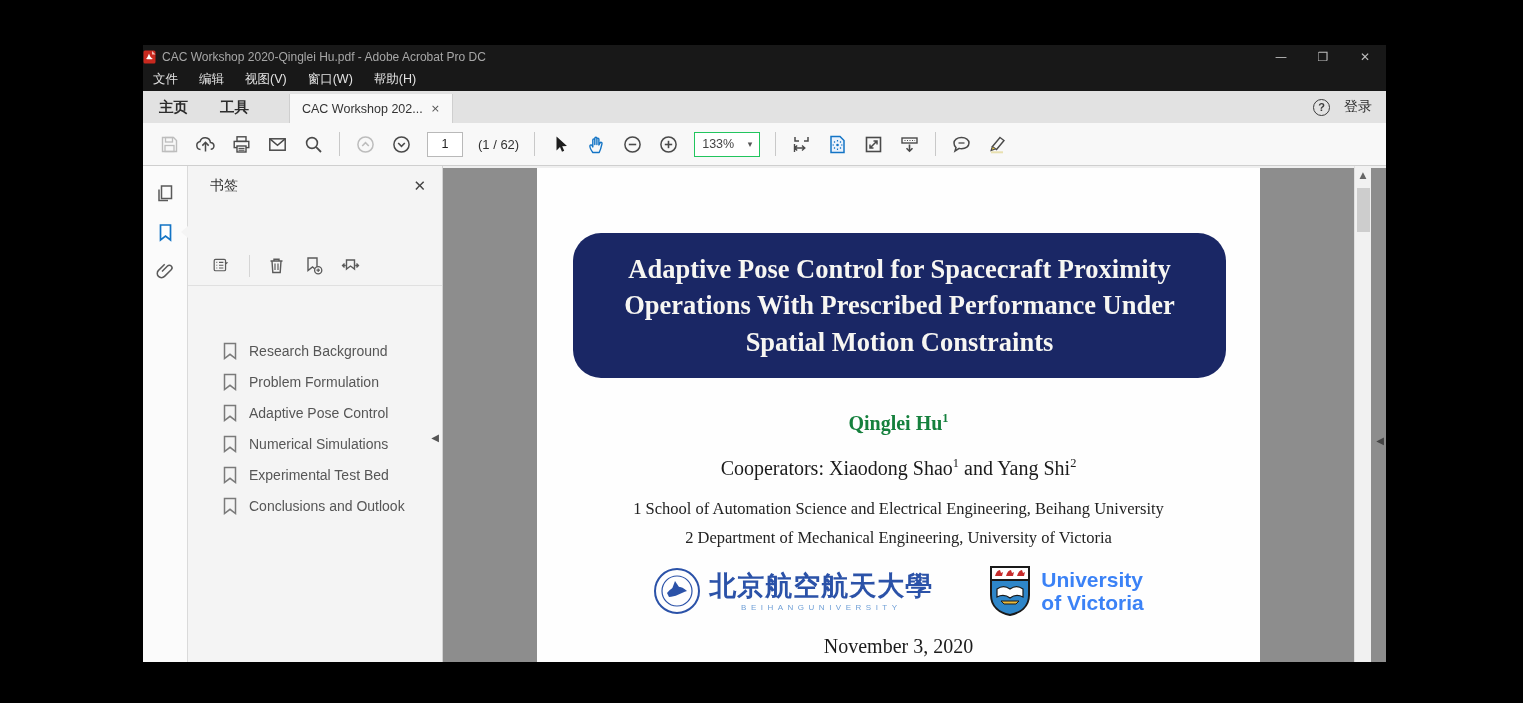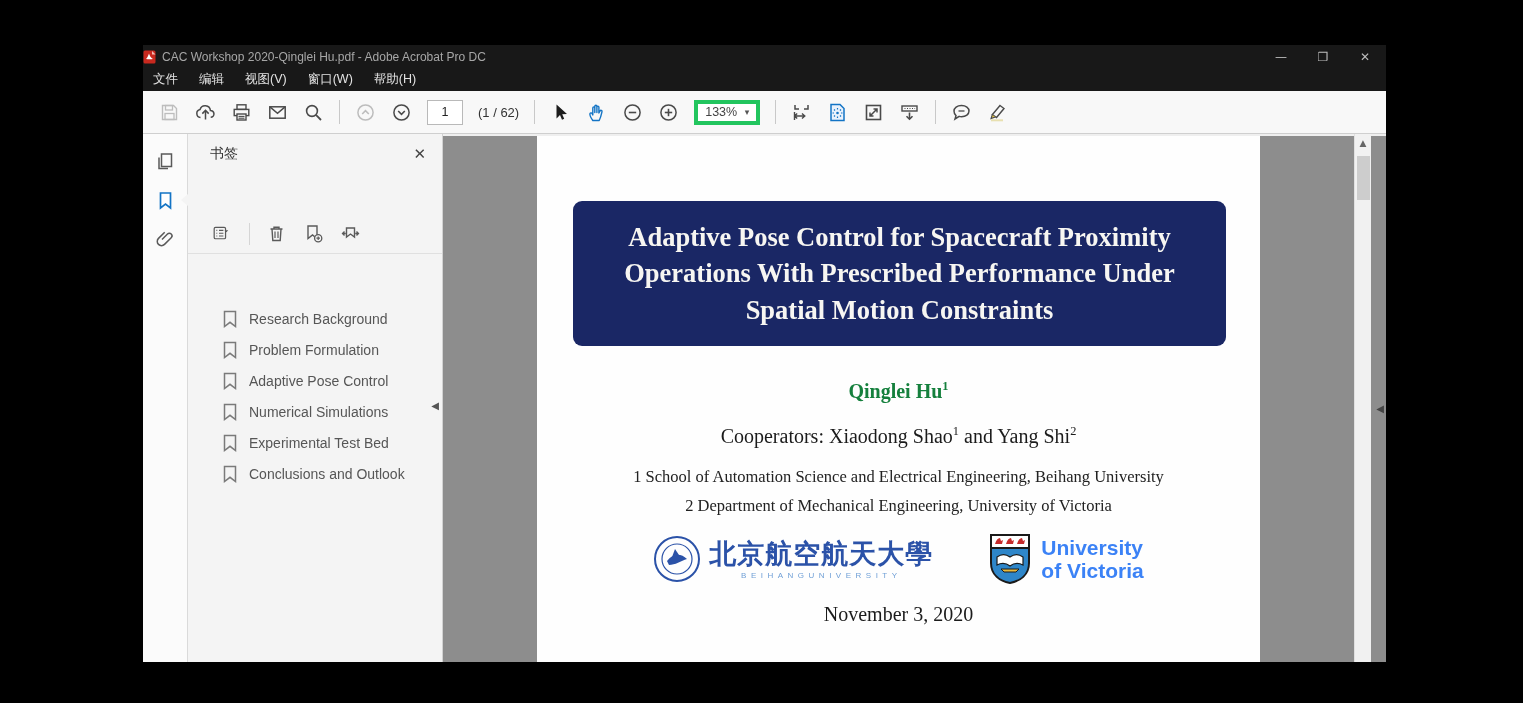--- a/index.html
+++ b/index.html
@@ -36,21 +36,21 @@
 
   
   .toolbar { height:43px; background:#f8f8f8; border-bottom:1px solid #cfcfcf;
              display:flex; align-items:center; padding-left:16px; gap:15px; flex:0 0 auto; }
   .ico { width:21px; height:21px; display:block; }
   .tool { display:flex; align-items:center; justify-content:center; cursor:default; }
   .tb-sep { width:1px; height:24px; background:#c9c9c9; }
   .page-input { width:36px; height:25px; border:1px solid #b9b9b9; background:#fff;
                 text-align:center; font-size:12.5px; color:#222; }
   .page-count { font-size:13px; color:#333; }
-  .zoom-box { width:66px; height:25px; border:4px solid #22c55e; background:#fff;
+  .zoom-box { width:66px; height:25px; border:1px solid #22c55e; background:#fff;
               display:flex; align-items:center; justify-content:space-between; padding:0 7px; }
   .zoom-box .val { font-size:12.5px; color:#444; }
   .caret { font-family:"DejaVu Sans", sans-serif; font-size:9px; color:#555; }
 
   
   .content { flex:1 1 auto; display:flex; min-height:0; }
   .icon-strip { width:45px; background:#fbfbfb; border-right:1px solid #dadada;
                 display:flex; flex-direction:column; align-items:center; padding-top:14px; gap:13px; }
   .strip-btn { width:26px; height:26px; display:flex; align-items:center; justify-content:center; position:relative; }
   .strip-notch { position:absolute; right:-10px; top:7px; width:0; height:0;
@@ -80,21 +80,21 @@
   .vscroll { position:absolute; right:15px; top:0; bottom:0; width:17px; background:#f1f1f1;
              border-left:1px solid #e0e0e0; }
   .vscroll .up { position:absolute; top:4px; left:0; right:0; text-align:center; font-size:9px; color:#666;
                  font-family:"DejaVu Sans", sans-serif; }
   .vscroll .thumb { position:absolute; top:22px; left:2px; width:13px; height:44px; background:#cdcdcd; }
   .right-collapse { position:absolute; right:2px; top:269px; font-size:10px; color:#444;
                     font-family:"DejaVu Sans", sans-serif; }
 
   
   .slide-title-box { position:absolute; left:36px; top:65px; width:653px; height:145px;
-                     background:#1a2765; border-radius:9px; display:flex; align-items:center;
+                     background:#1a2765; border-radius:28px; display:flex; align-items:center;
                      justify-content:center; padding:0 26px; }
   .slide-title { color:#f7f6f2; font-weight:bold; font-size:26.5px; line-height:36.5px; text-align:center; }
   .slide-author { position:absolute; left:0; width:100%; top:243px; text-align:center;
                   font-weight:bold; font-size:20px; color:#15803d; }
   .slide-coop { position:absolute; left:0; width:100%; top:288px; text-align:center;
                 font-size:20px; color:#1b1b1b; }
   .slide-affil1 { position:absolute; left:0; width:100%; top:331px; text-align:center;
                   font-size:16.5px; color:#222; }
   .slide-affil2 { position:absolute; left:0; width:100%; top:360px; text-align:center;
                   font-size:16.5px; color:#222; }
@@ -136,20 +136,32 @@
   </div>
 
   <div class="menubar">
     <span class="menu-item">文件</span>
     <span class="menu-item">编辑</span>
     <span class="menu-item">视图(V)</span>
     <span class="menu-item">窗口(W)</span>
     <span class="menu-item">帮助(H)</span>
   </div>
 
+  <div class="tabrow">
+    <span class="tab-static">主页</span>
+    <span class="tab-static">工具</span>
+    <div class="doc-tab">
+      <span>CAC Workshop 202...</span>
+      <span class="close-x">×</span>
+    </div>
+    <div class="tabrow-right">
+      <span class="help-circ">?</span>
+      <span class="signin">登录</span>
+    </div>
+  </div>
 
   <div class="toolbar">
     <span class="tool">
       <svg class="ico" viewBox="0 0 21 21">
           <path d="M3.5 3.5h11l3 3v11h-14z" fill="none" stroke="#bdbdbd" stroke-width="1.4"></path>
           <rect x="6.5" y="3.5" width="7" height="4.5" fill="none" stroke="#bdbdbd" stroke-width="1.3"></rect>
           <rect x="6" y="11.5" width="9" height="6" fill="none" stroke="#bdbdbd" stroke-width="1.3"></rect>
         </svg>
     </span>
     <span class="tool">

